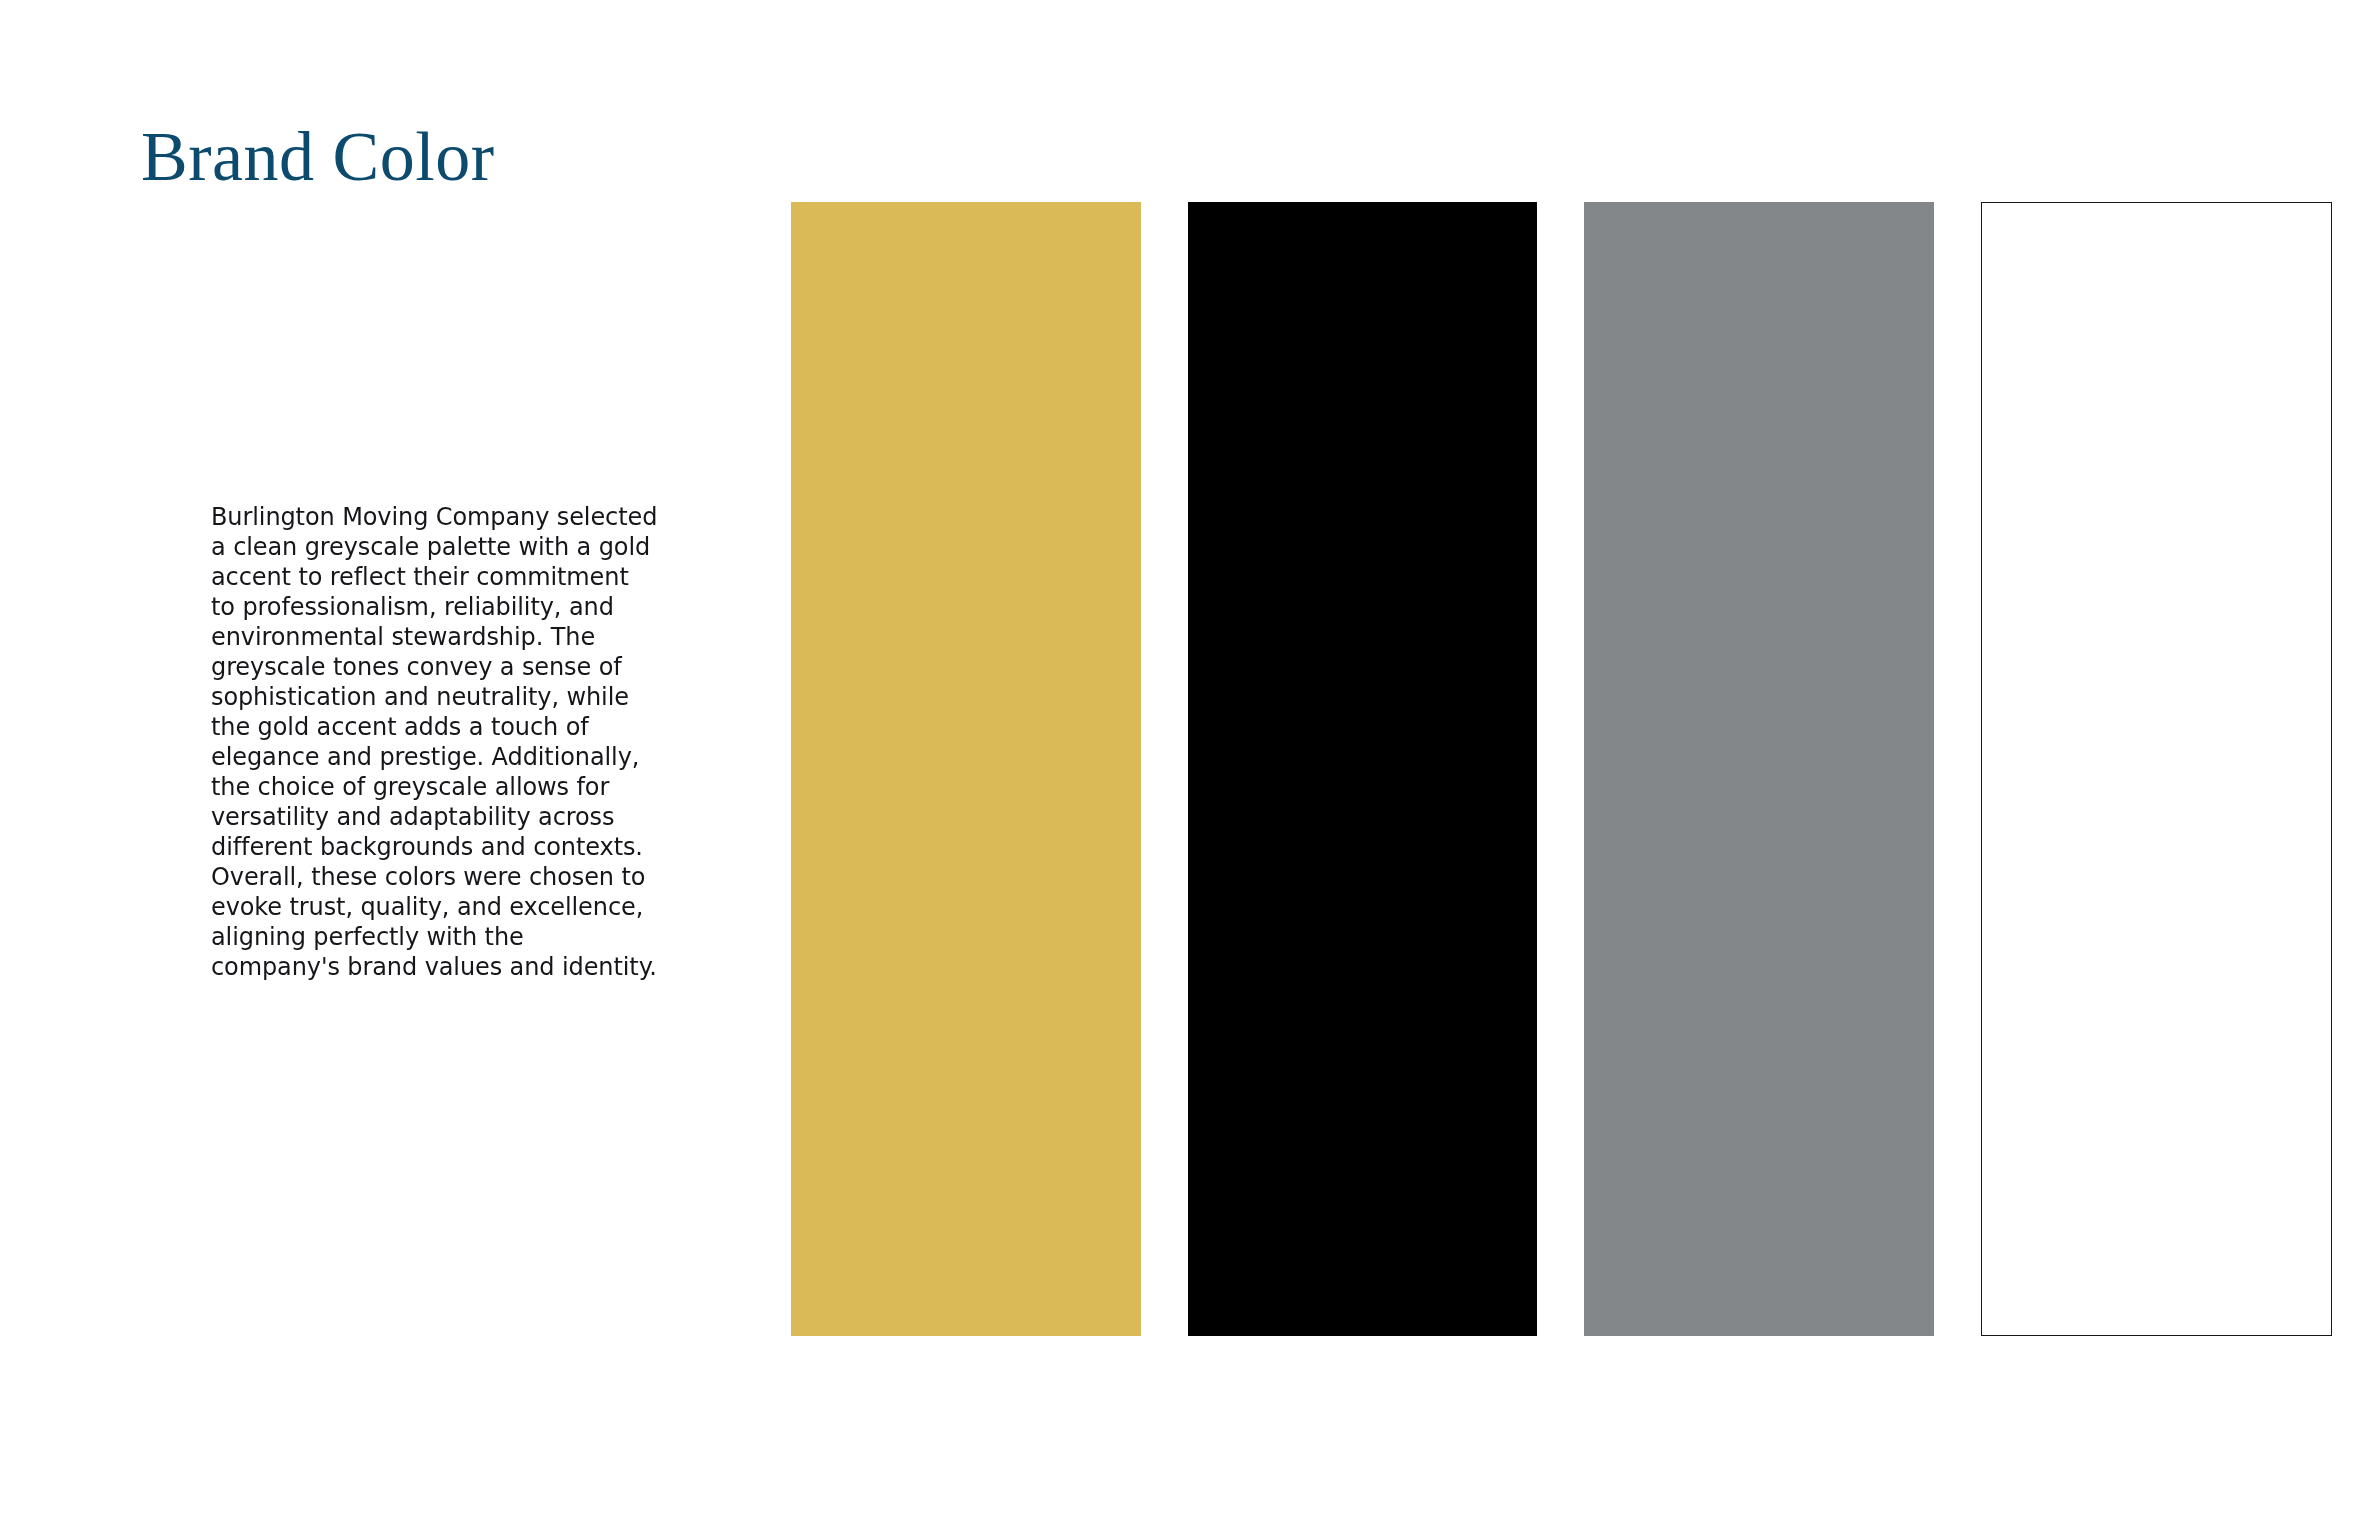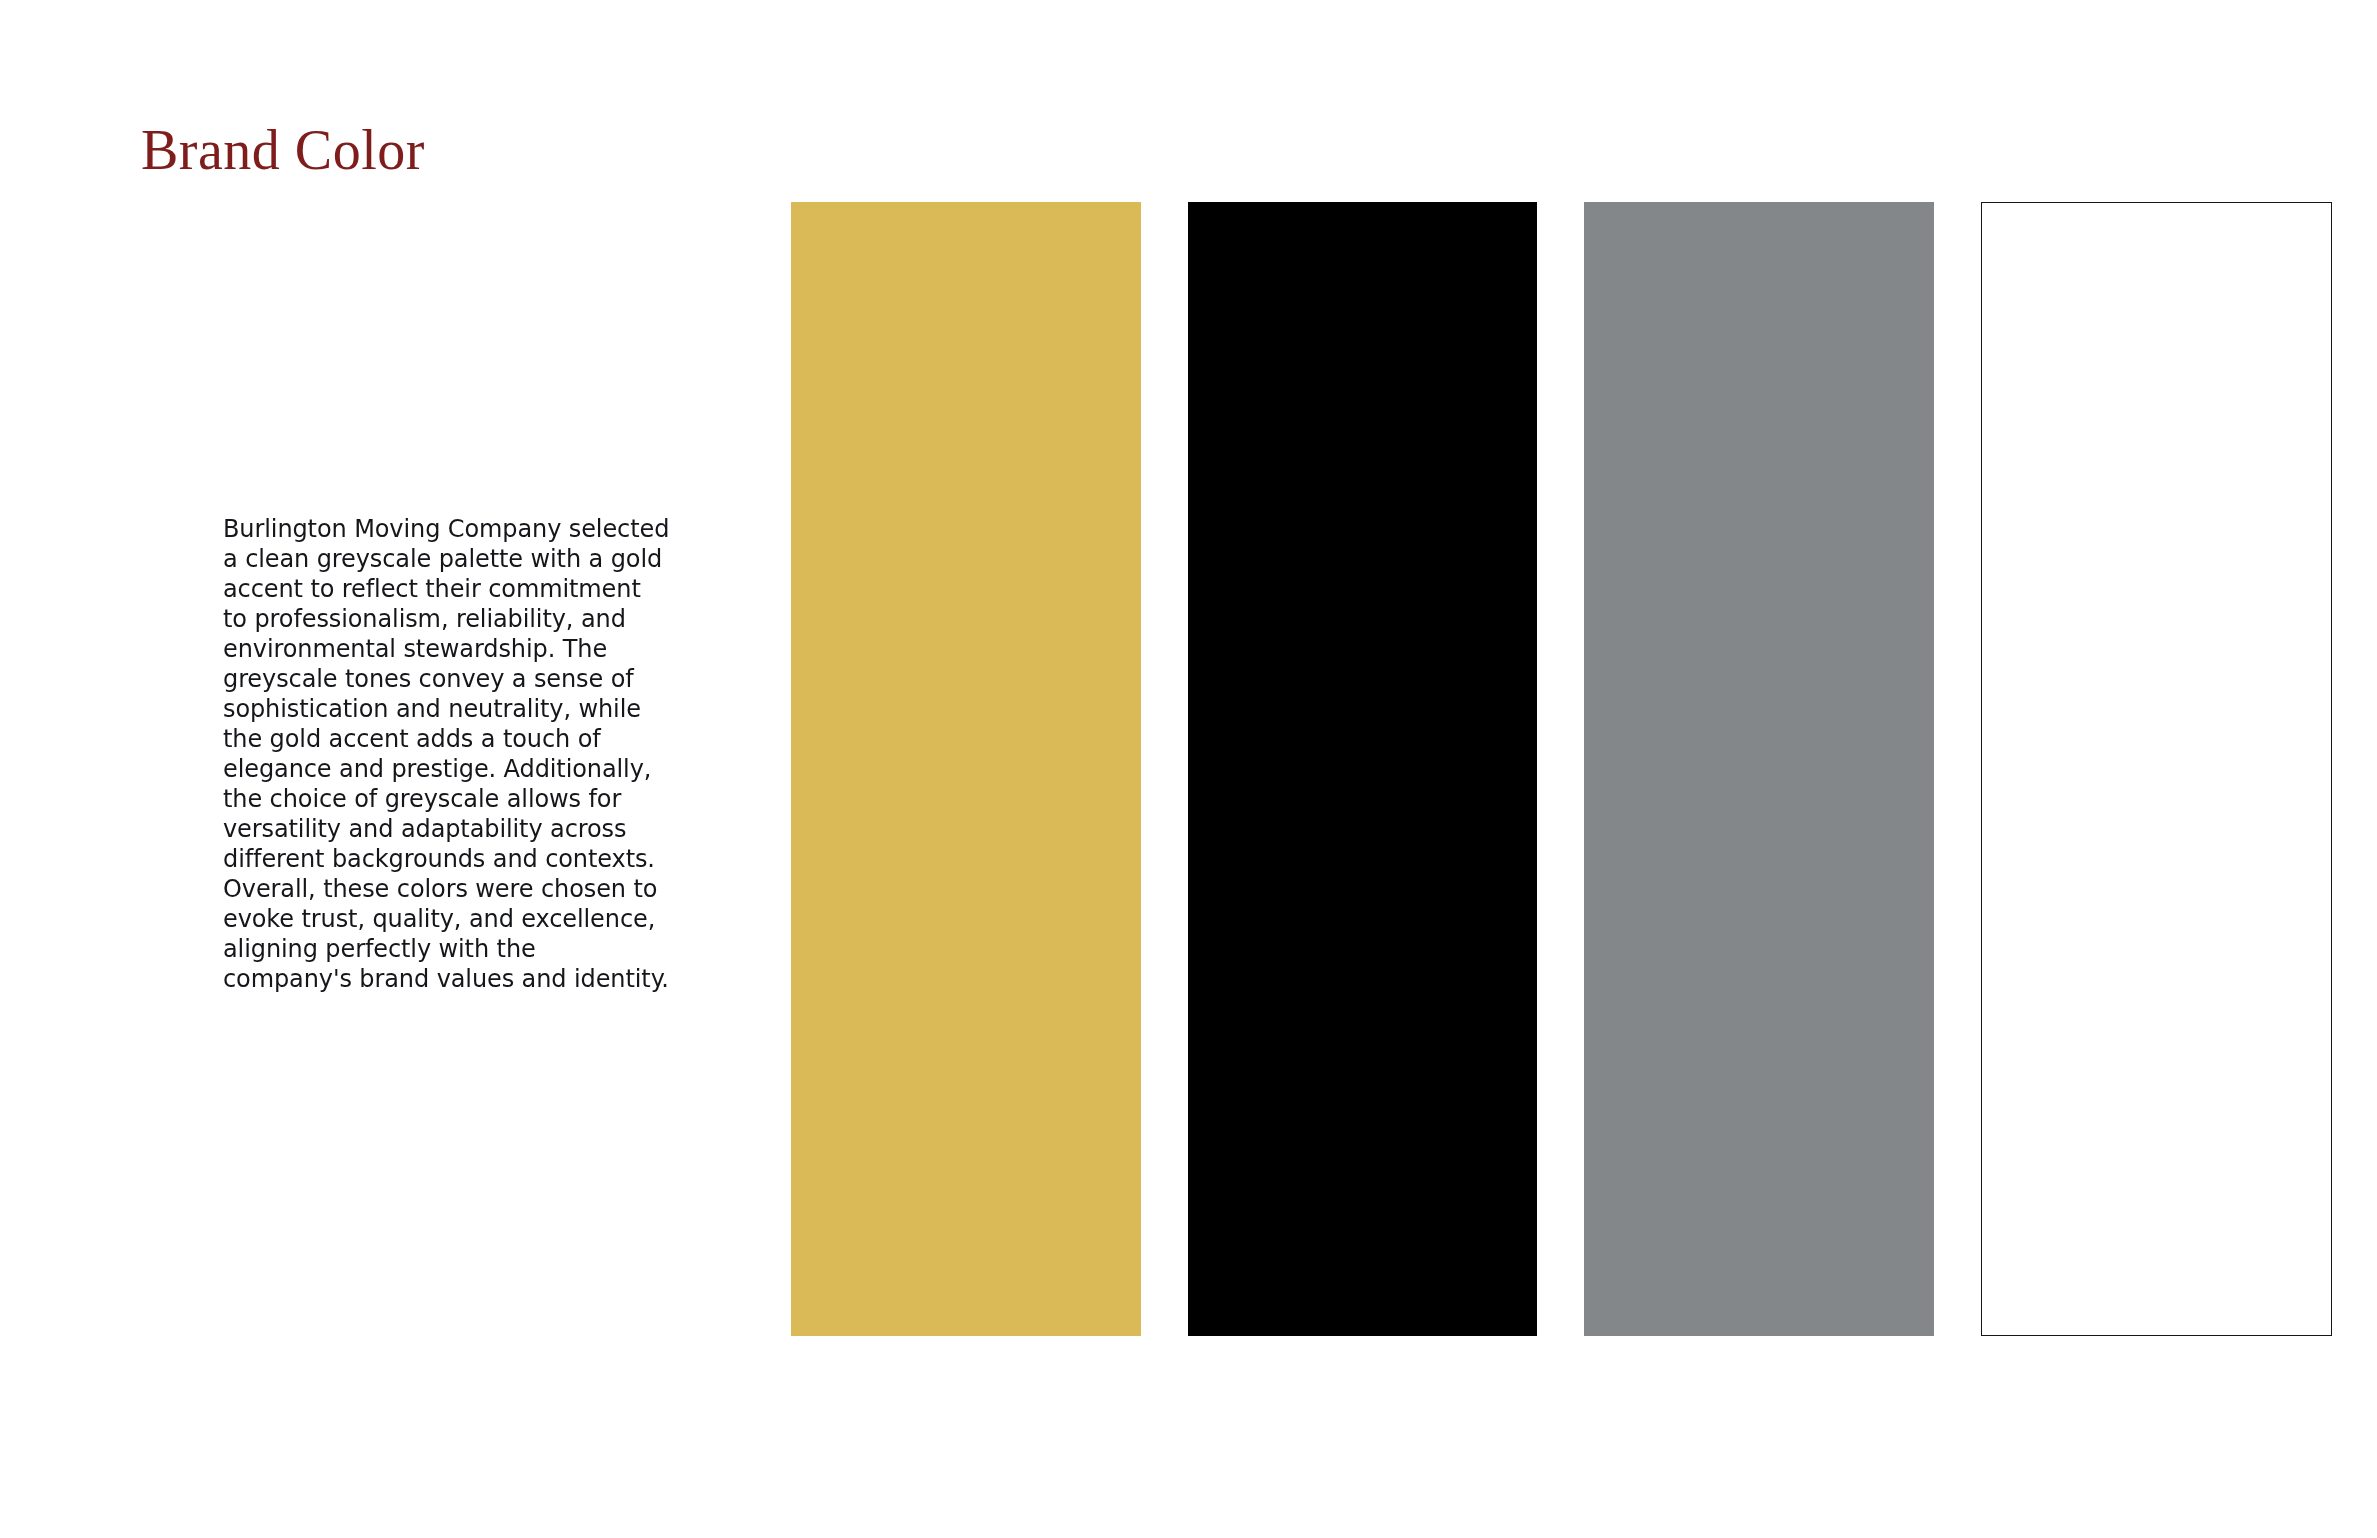--- a/index.html
+++ b/index.html
@@ -17,35 +17,35 @@
     background: #ffffff;
     overflow: hidden;
   }
 
   
   .page-title {
     position: absolute;
     left: 141px;
     top: 122px;
     font-family: "Liberation Serif", "DejaVu Serif", serif;
-    font-size: 56px;
+    font-size: 70px;
     line-height: 1.0;
     font-weight: 400;
     letter-spacing: 0.5px;
-    color: #7f1d1d;
+    color: #0c4a6e;
     white-space: nowrap;
     margin: 0;
   }
 
   .brand-paragraph {
     position: absolute;
     left: 211px;
     top: 502px;
     width: 447px;
-    margin: 12px;
+    margin: 0;
     font-family: "DejaVu Sans", "Liberation Sans", sans-serif;
     font-size: 24px;
     line-height: 30px;
     font-weight: 400;
     color: #15161a;
     letter-spacing: -0.1px;
     white-space: pre-line;
   }
 
   

